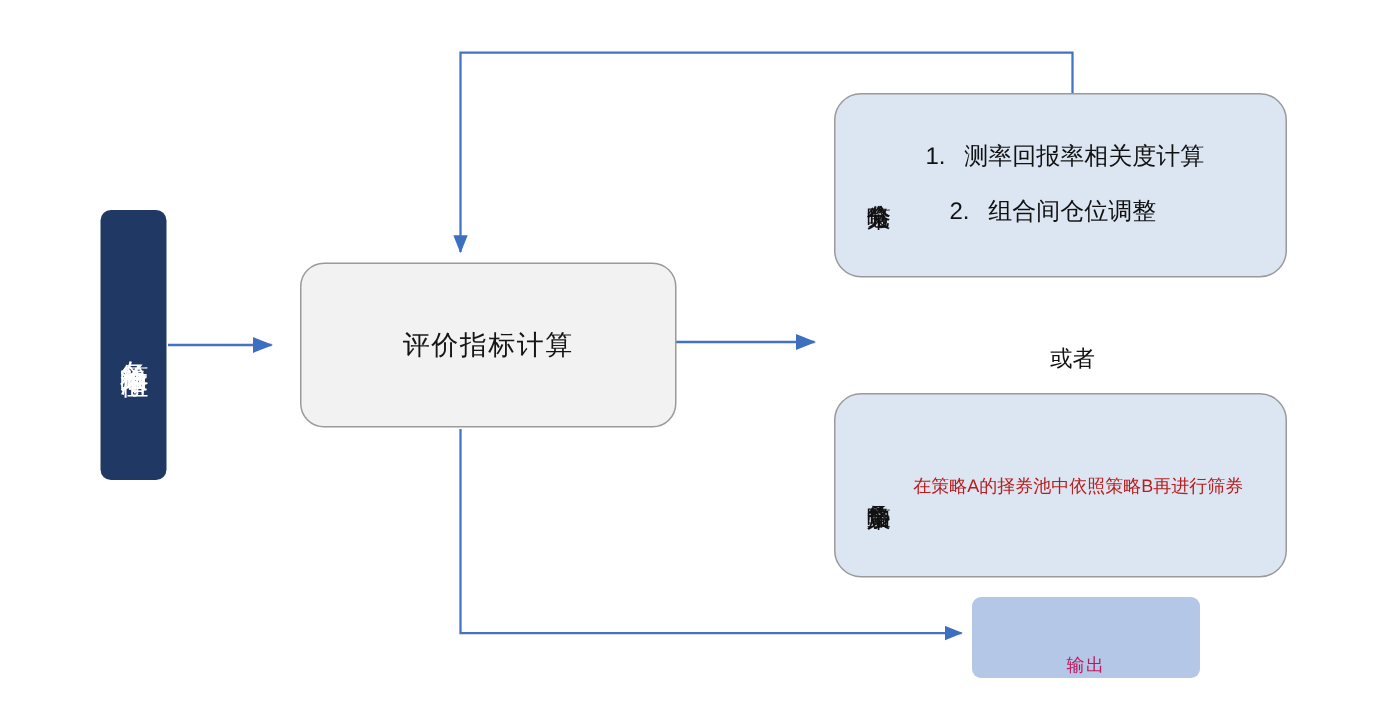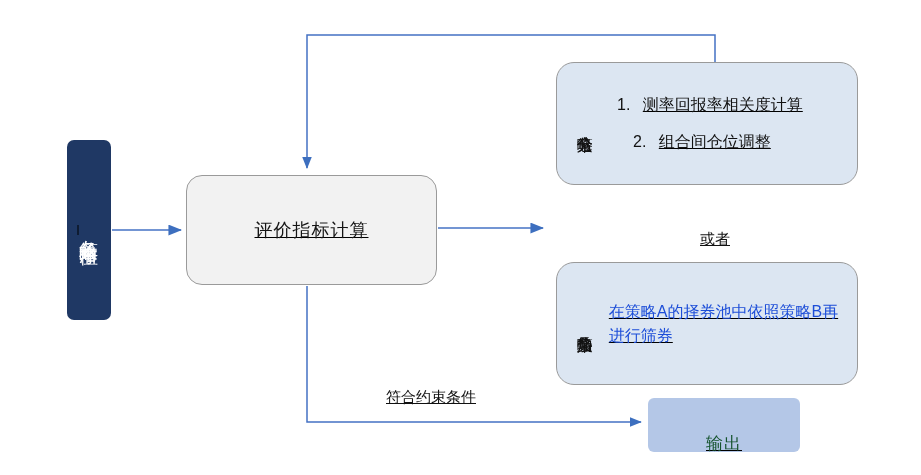--- a/index.html
+++ b/index.html
@@ -7,42 +7,42 @@
     width:921px;height:475px;
     background:#ffffff;
     font-family:"Liberation Sans","DejaVu Sans",sans-serif;
     overflow:hidden;
   }
   #canvas{position:relative;width:921px;height:475px;}
 
   svg.connectors{position:absolute;left:0;top:0;width:921px;height:475px;pointer-events:none;}
 
   
-  .node{position:absolute;box-sizing:border-box;text-decoration:underline;}
+  .node{position:absolute;box-sizing:border-box;}
 
   
   .input-box{
     left:67px;top:140px;width:44px;height:180px;
     background:#1F3864;
     border-radius:7px;
     display:flex;align-items:center;justify-content:center;
   }
   .input-box .vlabel{
     writing-mode:vertical-rl;
     text-orientation:upright;
     color:#ffffff;
     font-size:19px;
     letter-spacing:2px;
     line-height:1;
     white-space:nowrap;
   }
 
   
   .process-box{
-    left:186px;top:175px;width:251px;height:110px;
+    left:200px;top:175px;width:251px;height:110px;
     background:#F2F2F2;
     border:1.4px solid #9A9A9A;
     border-radius:16px;
     display:flex;align-items:center;justify-content:center;
   }
   .process-box .plabel{
     font-size:18px;color:#151515;letter-spacing:1px;white-space:nowrap;
   }
 
   
@@ -80,39 +80,39 @@
   ol.numlist li{
     margin:0 0 18px 0;
     padding-left:8px;
     font-size:16px;
     line-height:1.15;
     white-space:nowrap;
   }
   ol.numlist li:last-child{margin-bottom:0;margin-left:16px;}
 
   .para{
-    font-size:16px;line-height:1.5;color:#1d4ed8;
+    font-size:12px;line-height:1.5;color:#b91c1c;
     max-width:250px;
   }
 
   
   .or-text{
     left:640px;top:206px;width:150px;
     text-align:center;
     font-size:15px;color:#111111;margin-top:24px;
   }
 
   
   .output-box{
     left:648px;top:398px;width:152px;height:54px;
     background:#B4C7E7;
     border-radius:6px;
     display:flex;align-items:center;justify-content:center;
   }
-  .output-box .olabel{font-size:17px;color:#14532d;letter-spacing:1px;margin-top:36px;}
+  .output-box .olabel{font-size:12px;color:#be185d;letter-spacing:1px;margin-top:36px;}
 
   
   .edge-label{
     left:386px;top:388px;width:200px;
     font-size:15px;color:#111111;
     text-align:left;
   }
 </style>
 </head>
 <body>
@@ -155,19 +155,18 @@
 
   <div class="node or-text">或者</div>
 
   <div class="node detail-box bottom">
     <span class="vtag">策略叠加</span>
     <div class="body">
       <div class="para">在策略A的择券池中依照策略B再进行筛券</div>
     </div>
   </div>
 
-  <div class="node edge-label">符合约束条件</div>
 
   <div class="node output-box">
     <span class="olabel">输出</span>
   </div>
 
 </div>
 
 </body></html>

